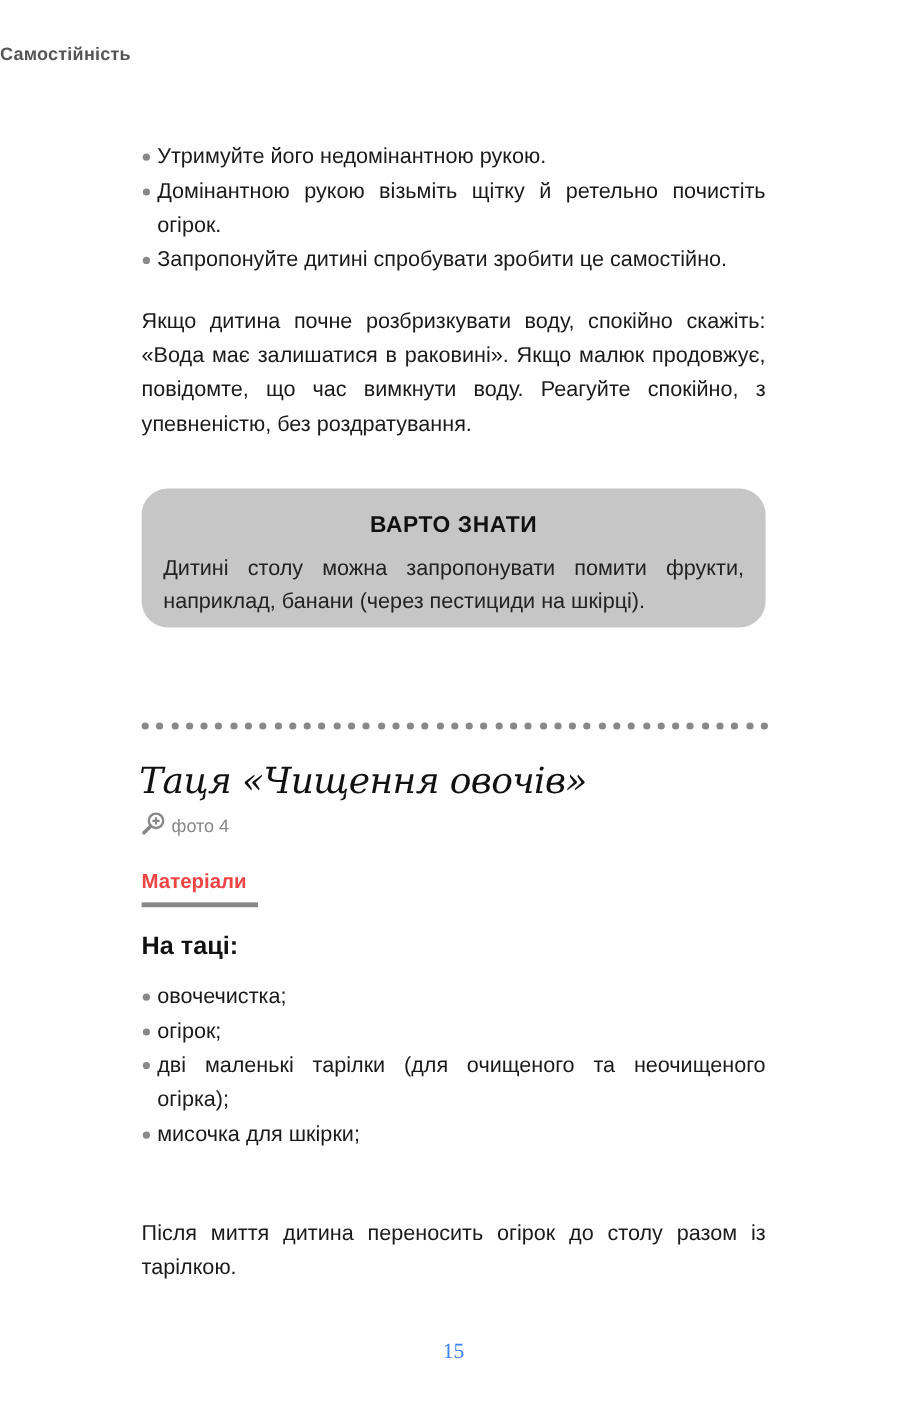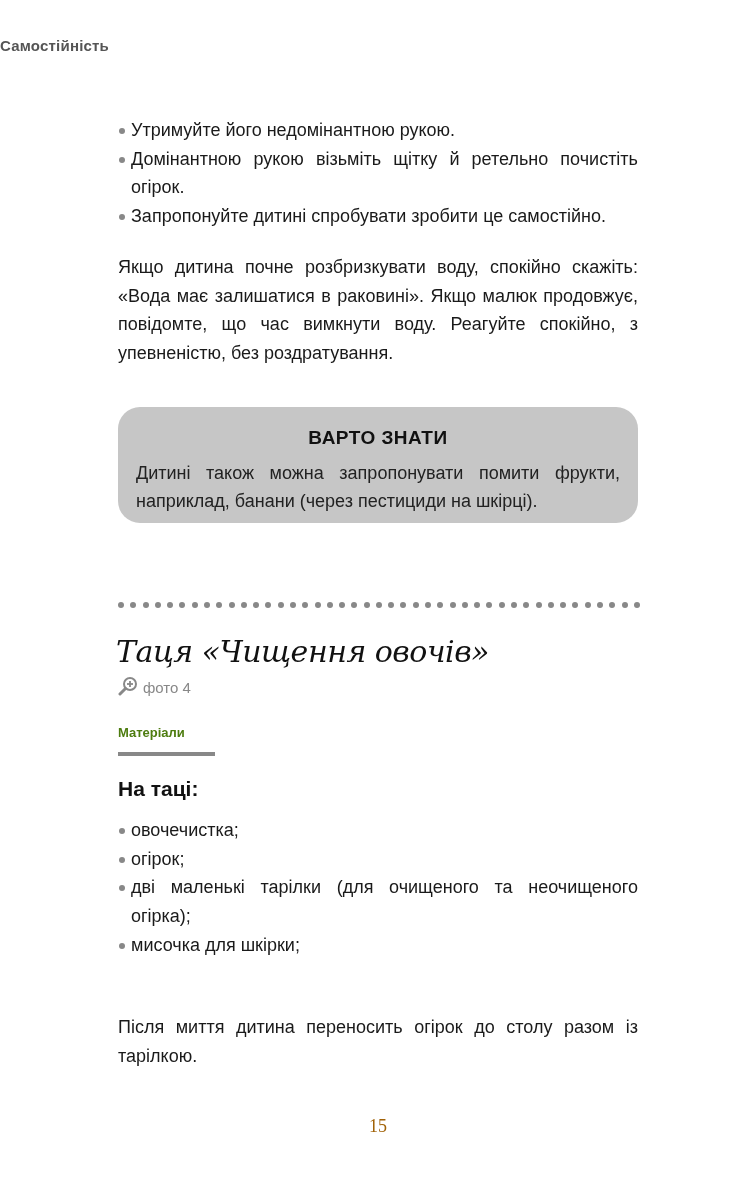--- a/index.html
+++ b/index.html
@@ -15,46 +15,46 @@
   .infobox { position: absolute; left: 118px; top: 407px; width: 520px; height: 116px; background: #c6c6c6;
              border-radius: 22px; box-sizing: border-box; padding: 20px 18px 0 18px; }
   .infobox-title { text-align: center; font-size: 19px; font-weight: bold; letter-spacing: 0.5px; color: #111; margin-bottom: 10px; }
   .infobox-text { font-size: 18px; line-height: 28px; text-align: justify; color: #222; }
   .dots { position: absolute; left: 118px; top: 602px; width: 522px; height: 8px; display: flex; justify-content: space-between; }
   .dots span { width: 6px; height: 6px; border-radius: 50%; background: #888; }
   .script-title { position: absolute; left: 116px; top: 618px; font-family: "DejaVu Serif", serif; font-style: italic;
                   font-size: 30px; color: #111; letter-spacing: -0.5px; margin-top: 16px; }
   .photo-ref { position: absolute; left: 118px; top: 676px; display: flex; align-items: center; gap: 5px;
                font-size: 15px; color: #888; }
-  .section-head { position: absolute; left: 118px; top: 725px; font-size: 13px; font-weight: bold; color: #4d7c0f; }
+  .section-head { position: absolute; left: 118px; top: 725px; font-size: 17px; font-weight: bold; color: #ef4444; }
   .section-underline { position: absolute; left: 118px; top: 752px; width: 97px; height: 4px; background: #888; }
   .tray-label { position: absolute; left: 118px; top: 777px; font-size: 21px; font-weight: bold; color: #111; }
   .materials { position: absolute; left: 118px; top: 816px; width: 520px; margin: 0; padding: 0; list-style: none; }
   .materials li { position: relative; padding-left: 13px; font-size: 18px; line-height: 28.7px; text-align: justify; }
   .materials li::before { content: ""; position: absolute; left: 1px; top: 12px; width: 6px; height: 6px;
                           border-radius: 50%; background: #888; }
   .folio { position: absolute; left: 0; width: 756px; top: 1116px; text-align: center;
-           font-family: "Liberation Serif", serif; font-size: 18px; color: #a16207; }
+           font-family: "Liberation Serif", serif; font-size: 18px; color: #3b82f6; }
 </style>
 </head>
 <body>
 
 <div class="running-head">Самостійність</div>
 
 <ul class="bullets">
   <li>Утримуйте його недомінантною рукою.</li>
   <li>Домінантною рукою візьміть щітку й ретельно почистіть огірок.</li>
   <li>Запропонуйте дитині спробувати зробити це самостійно.</li>
 </ul>
 
 <p class="para" style="top:253px;">Якщо дитина почне розбризкувати воду, спокійно скажіть: «Вода має залишатися в раковині». Якщо малюк продовжує, повідомте, що час вимкнути воду. Реагуйте спокійно, з упевненістю, без роздратування.</p>
 
 <div class="infobox">
   <div class="infobox-title">ВАРТО ЗНАТИ</div>
-  <div class="infobox-text">Дитині також можна запропонувати помити фрукти, наприклад, банани (через пестициди на шкірці).</div>
+  <div class="infobox-text">Дитині столу можна запропонувати помити фрукти, наприклад, банани (через пестициди на шкірці).</div>
 </div>
 
 <div class="dots">
   <span></span>
     <span></span>
     <span></span>
     <span></span>
     <span></span>
     <span></span>
     <span></span>

